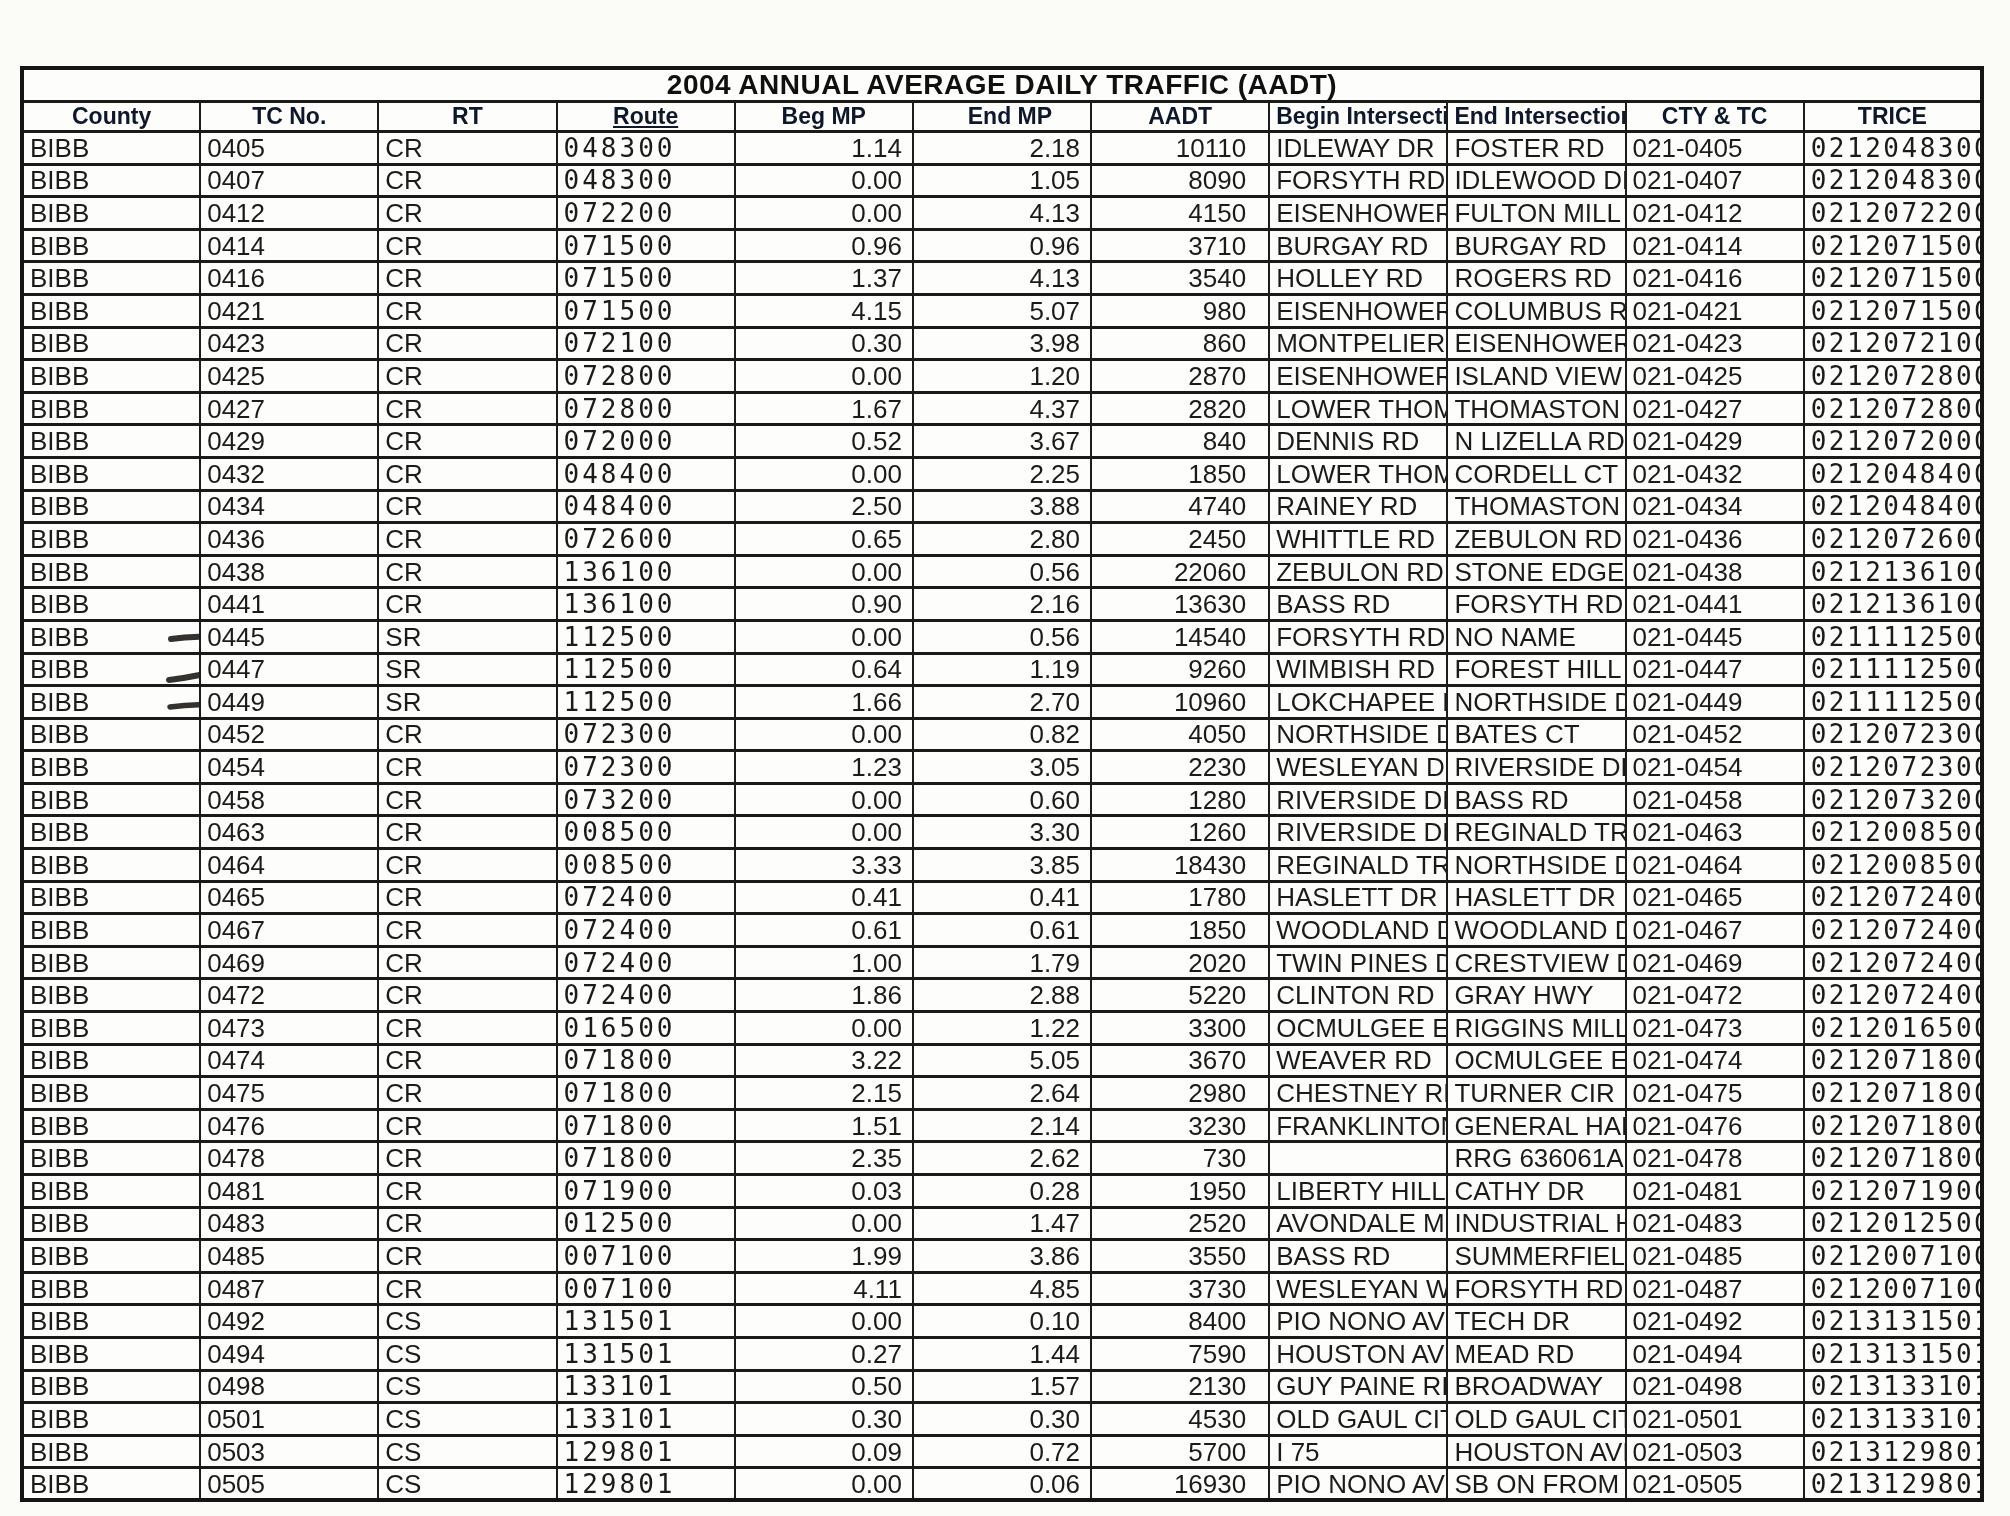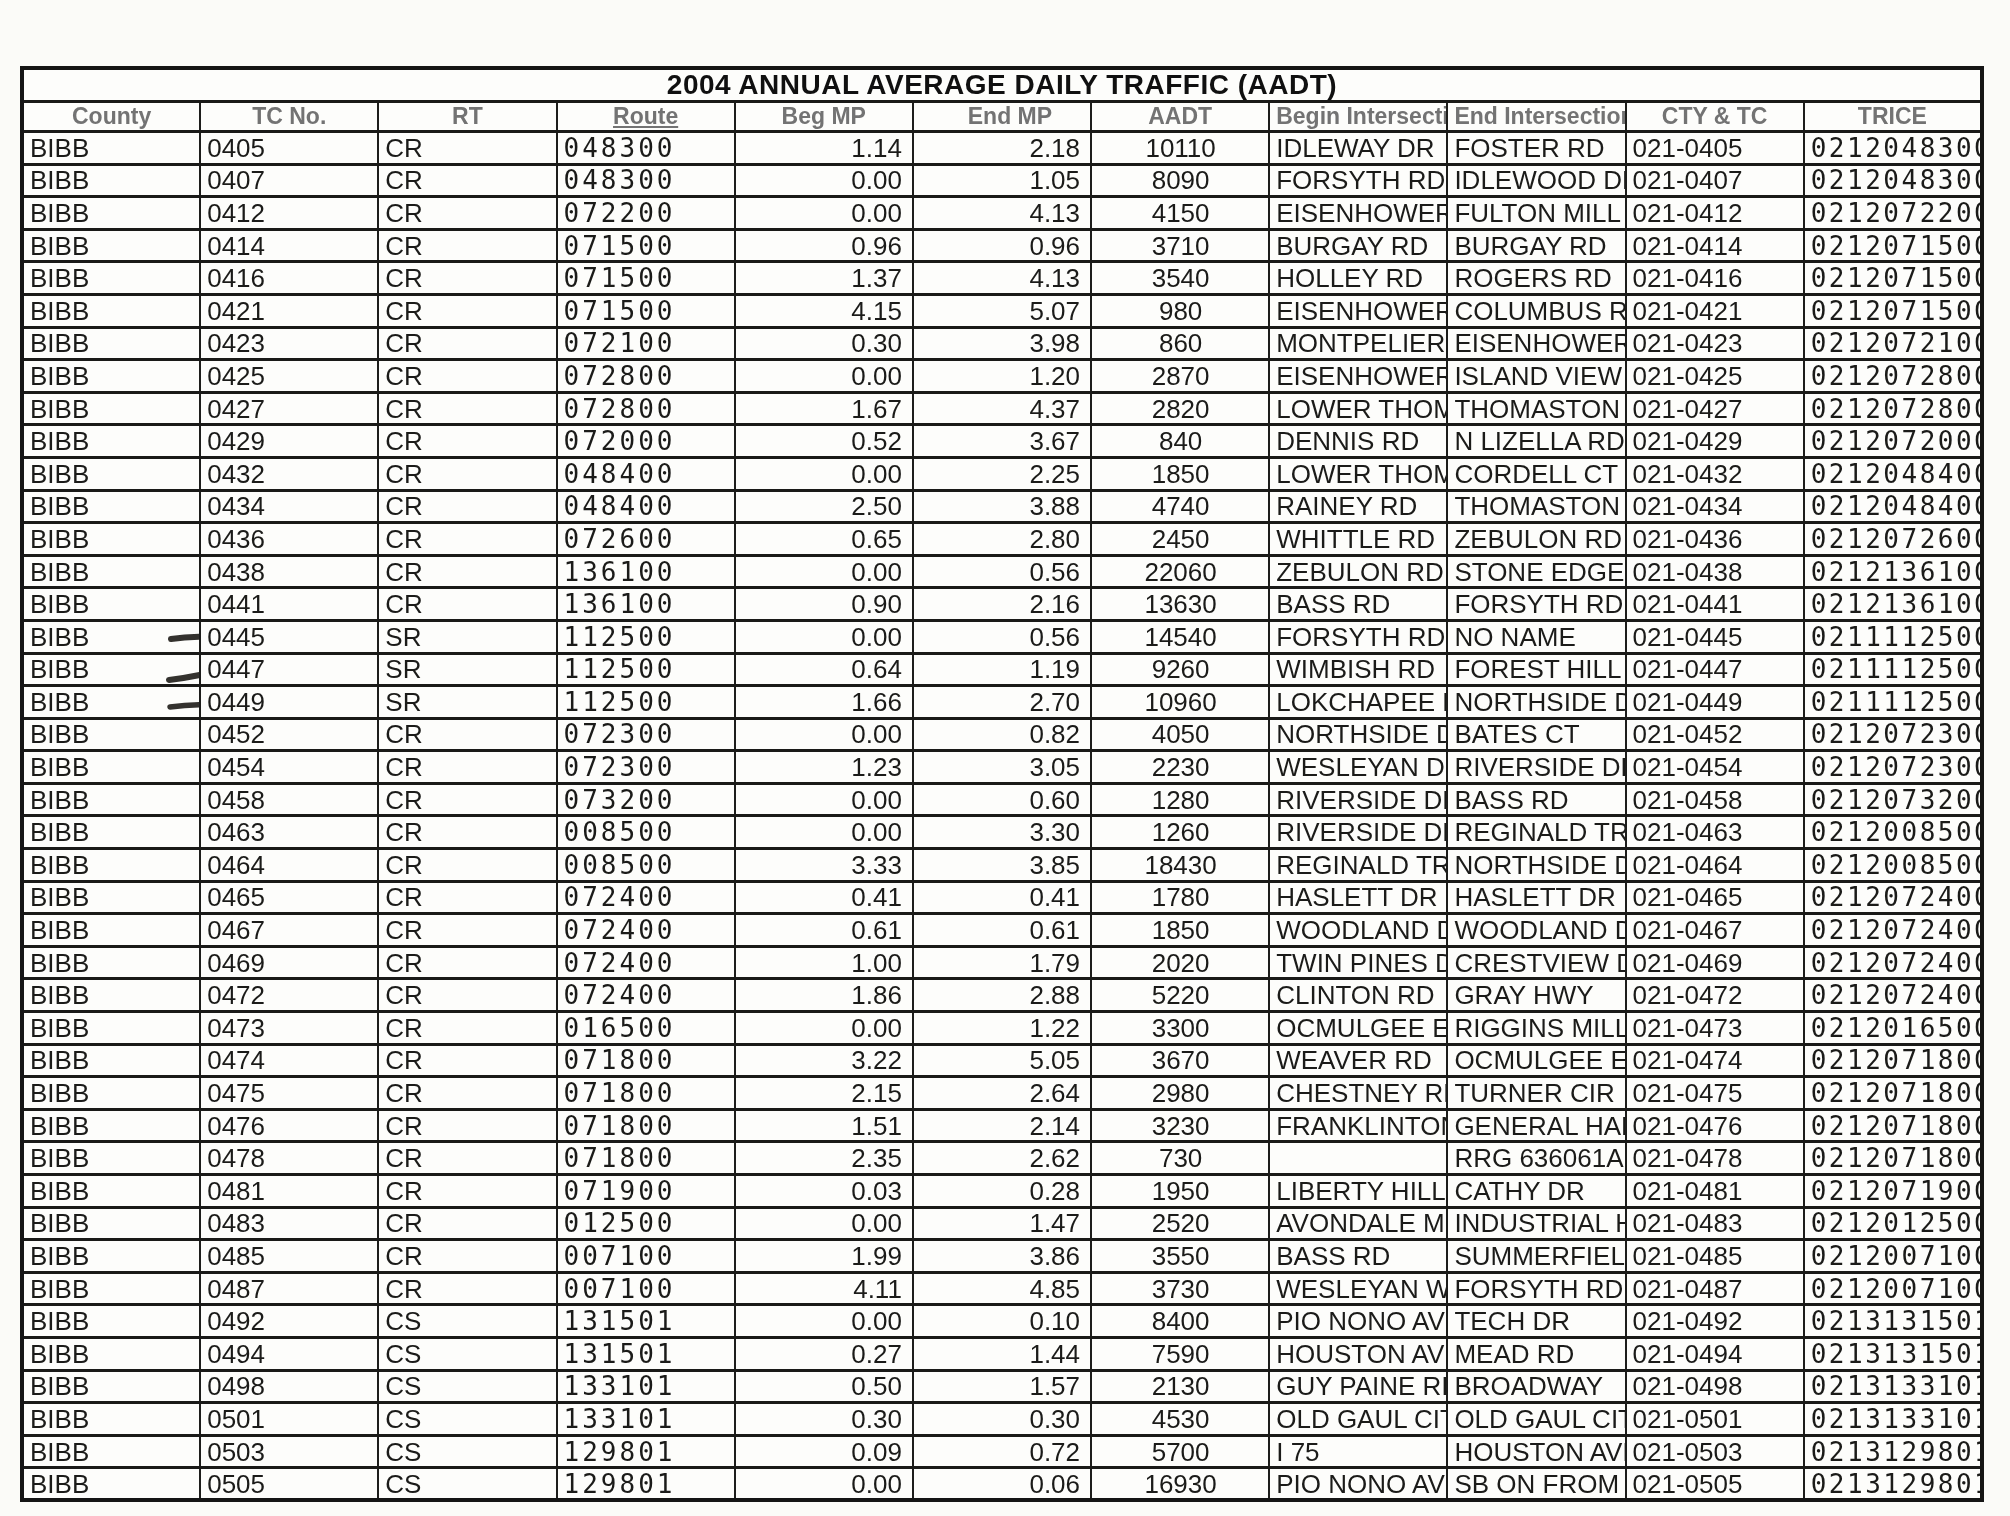--- a/index.html
+++ b/index.html
@@ -37,38 +37,38 @@
     font-weight:700;
     letter-spacing:.5px;
     text-align:center;
     color:#101010;
   }
   tr.header-row th{
     height:27px;
     font-size:23px;
     font-weight:700;
     text-align:center;
-    color:#737373;
+    color:#0f172a;
   }
   tr.data-row{height:32.6px;margin-top:48px;}
   tr.data-row td{font-size:26px;color:#1b1b19;}
   
   td.c-county{text-align:left;position:relative;}
   td.c-tc{text-align:left;font-size:27px;}
   td.c-rt{text-align:left;}
   td.c-route,td.c-rclink{
     font-family:"DejaVu Sans Mono", monospace;
     font-size:19px;
     letter-spacing:3px;
     color:#2a2a28;
     text-align:left;
   }
   td.c-rclink{letter-spacing:2.5px;}
   td.c-beg,td.c-end{text-align:right;padding-right:10px;}
-  td.c-aadt{text-align:center;padding-right:5px;}
+  td.c-aadt{text-align:right;padding-right:22px;}
   td.c-bint,td.c-eint{text-align:left;}
   td.c-ctytc{text-align:left;font-size:26px;}
   
   .pen-arrow{
     position:absolute;
     left:142px;top:2px;
     width:92px;height:28px;
     pointer-events:none;
   }
   .pen-arrow svg{display:block;width:100%;height:100%;}

